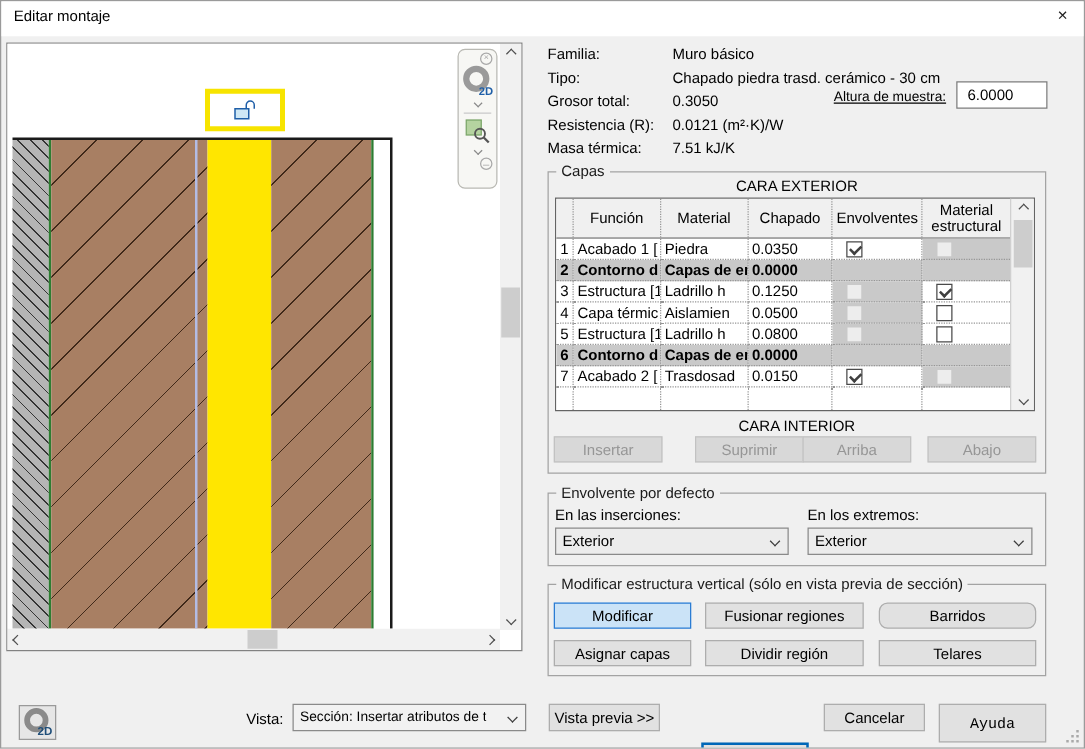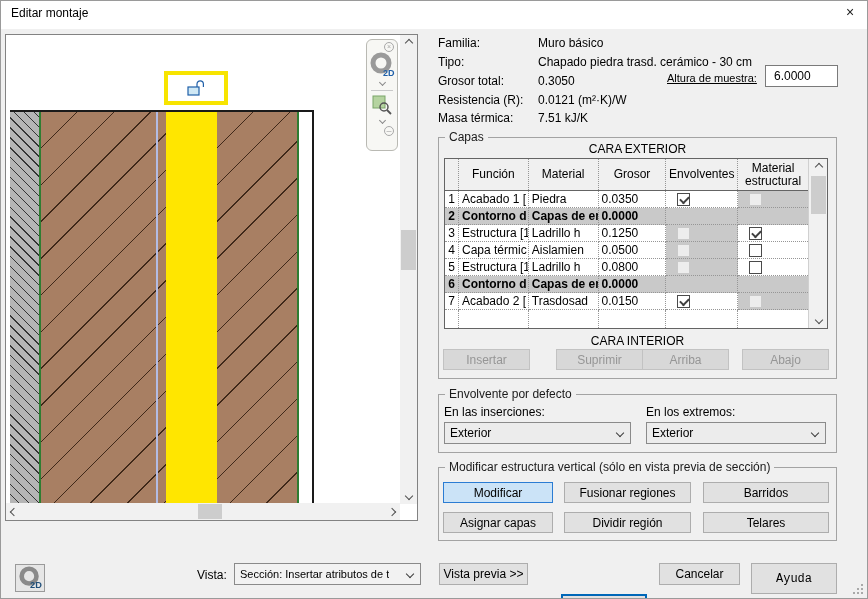--- a/index.html
+++ b/index.html
@@ -163,21 +163,21 @@
 
   <div class="group" style="left:437px;top:136px;width:399px;height:242px;">
     <span class="group-label">Capas</span>
     <div class="center-cap" style="top:4px;">CARA EXTERIOR</div>
     <div class="ltable">
       <div style="position:absolute;left:0;top:0;width:363px;height:100%;overflow:hidden;">
         <div class="thead" id="thead">
             <div class="hcell col-num"></div>
             <div class="hcell col-funcion">Función</div>
             <div class="hcell col-material">Material</div>
-            <div class="hcell col-grosor">Grosor</div>
+            <div class="hcell col-grosor">Chapado</div>
             <div class="hcell col-env">Envolventes</div>
             <div class="hcell col-str">Material estructural</div>
           </div>
         <div id="tbody">
             <div class="trow">
               <div class="cell col-num">1</div>
               <div class="cell col-funcion">Acabado 1 [</div>
               <div class="cell col-material">Piedra</div>
               <div class="cell col-grosor">0.0350</div>
               <div class="cell col-env">
@@ -289,21 +289,21 @@
     <div class="combo" style="left:207px;top:27px;width:180px;">
       <span>Exterior</span>
         <span class="chev down"></span>
     </div>
   </div>
 
   <div class="group" style="left:437px;top:466px;width:399px;height:74px;">
     <span class="group-label" style="white-space:nowrap;">Modificar estructura vertical (sólo en vista previa de sección)</span>
     <div class="btn" style="left:125px;top:14px;width:127px;">Fusionar regiones</div>
     <div class="btn primary" style="left:4px;top:14px;width:110px;">Modificar</div>
-    <div class="btn" style="left:264px;top:14px;width:126px;">Barridos</div>
+    <div class="btn" style="left:264px;top:14px;width:126px;border-radius:7px;">Barridos</div>
     <div class="btn" style="left:4px;top:44px;width:110px;">Asignar capas</div>
     <div class="btn" style="left:125px;top:44px;width:127px;">Dividir región</div>
     <div class="btn" style="left:264px;top:44px;width:126px;">Telares</div>
   </div>
 
   <div class="btn-2d">
     <svg width="24" height="24" viewBox="0 0 26 26">
       <circle cx="12" cy="11" r="8" fill="none" stroke="#8a8a8a" stroke-width="5"></circle>
       <text x="13" y="24" font-size="10" fill="#1f4e79" font-weight="bold">2D</text>
     </svg>

